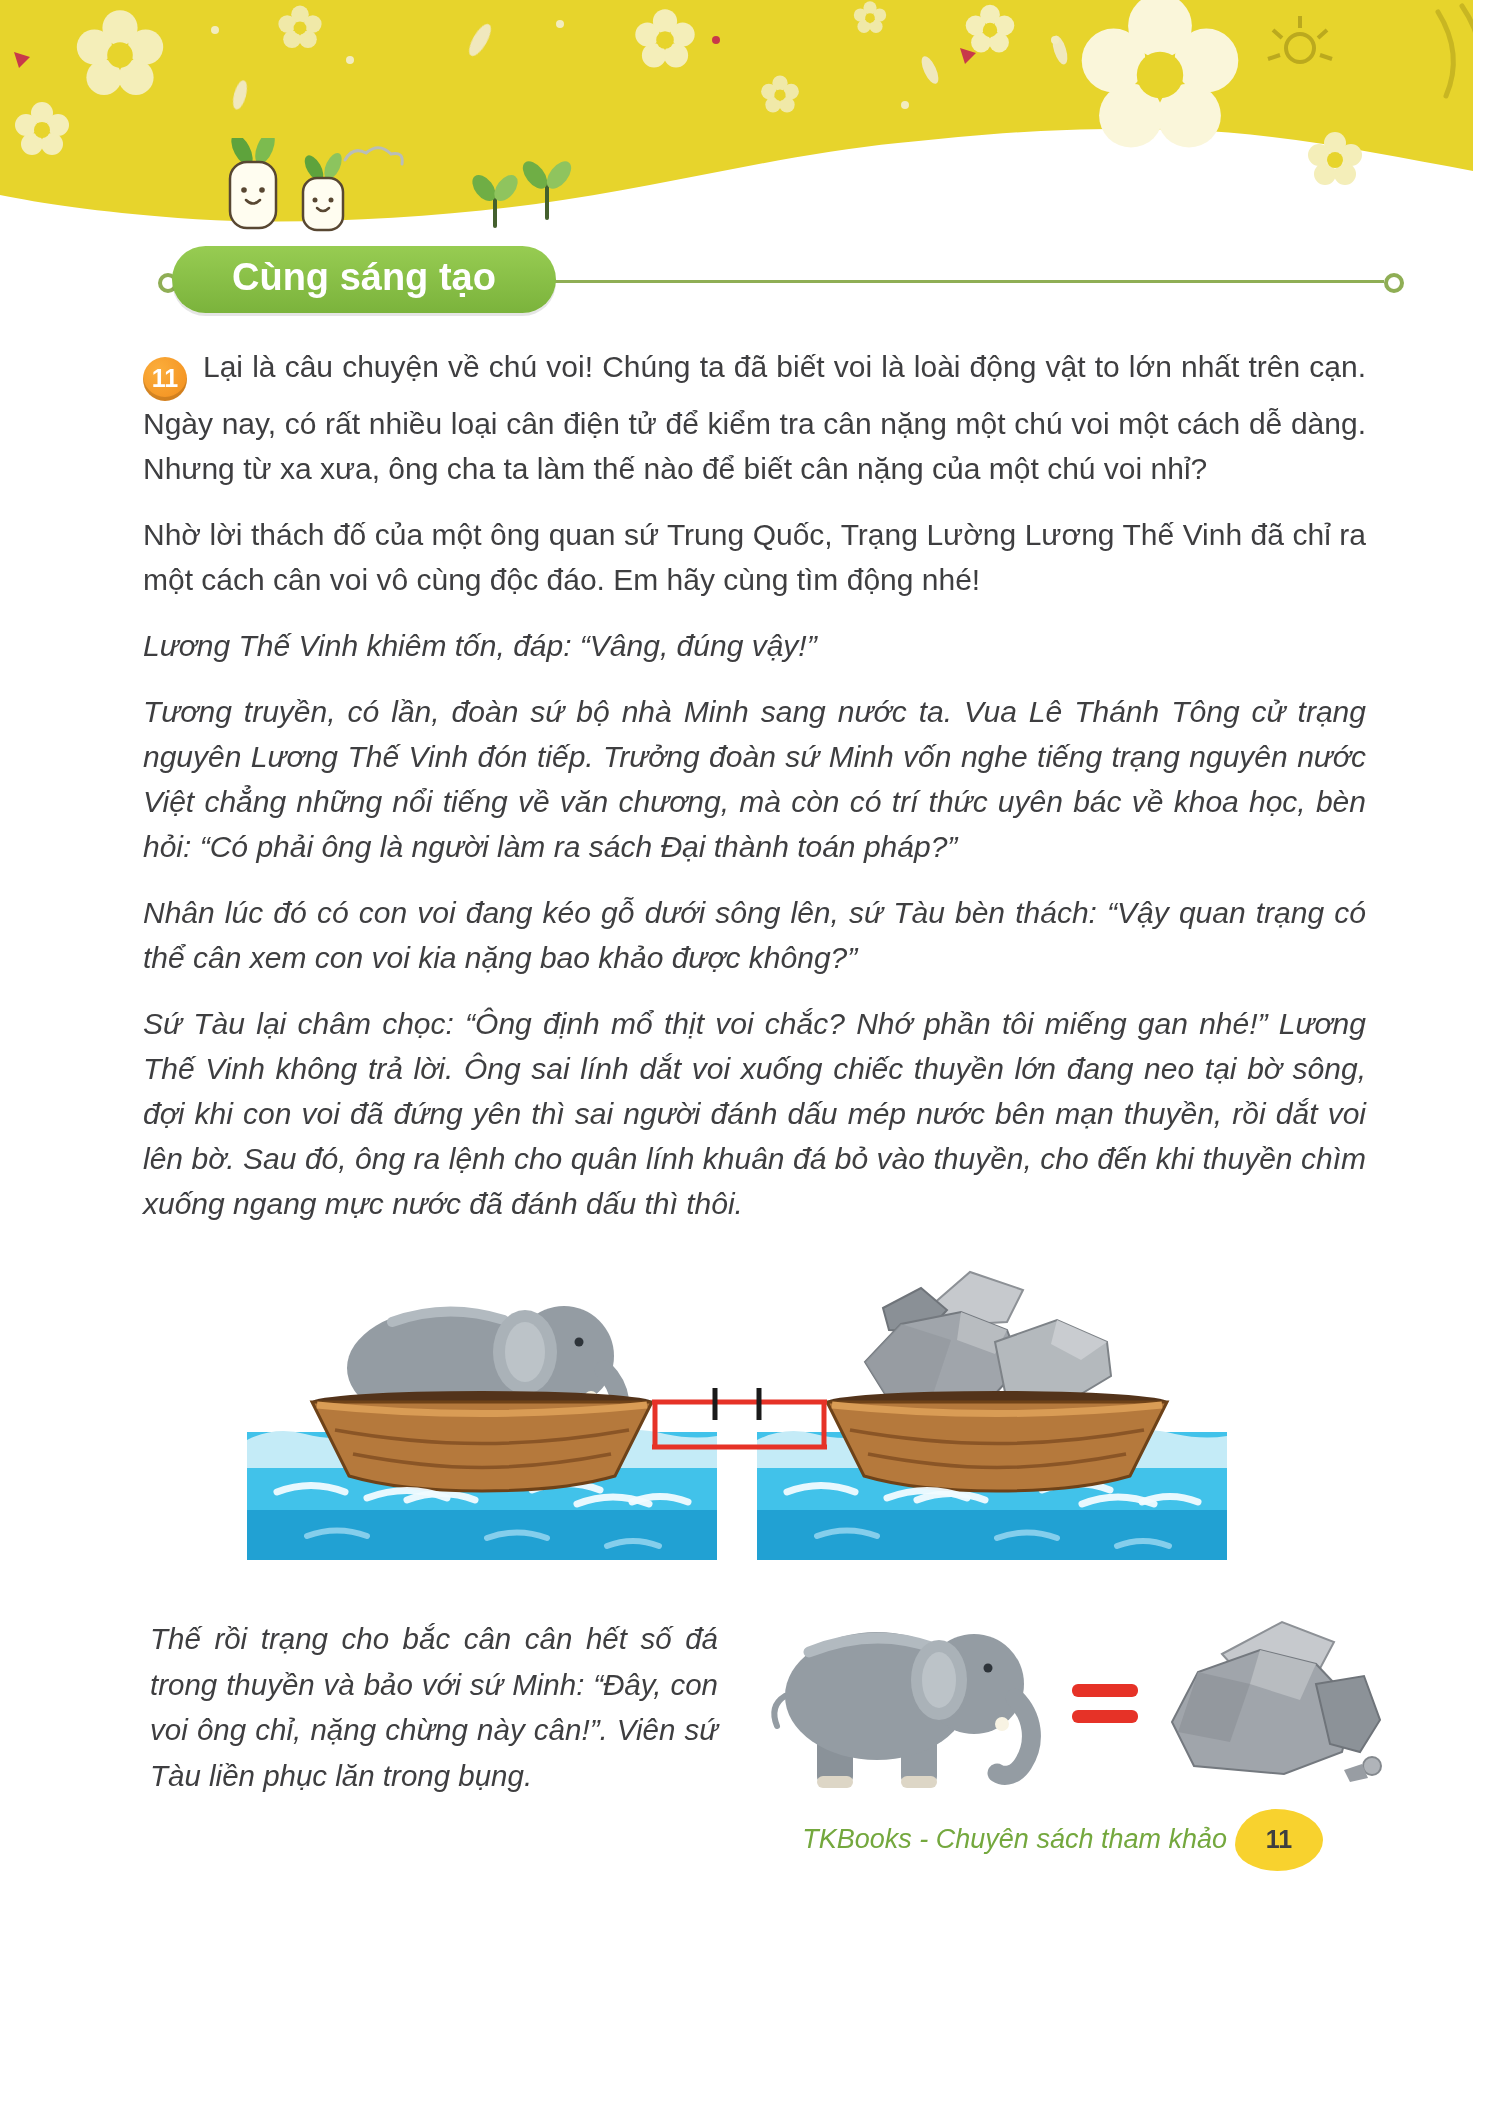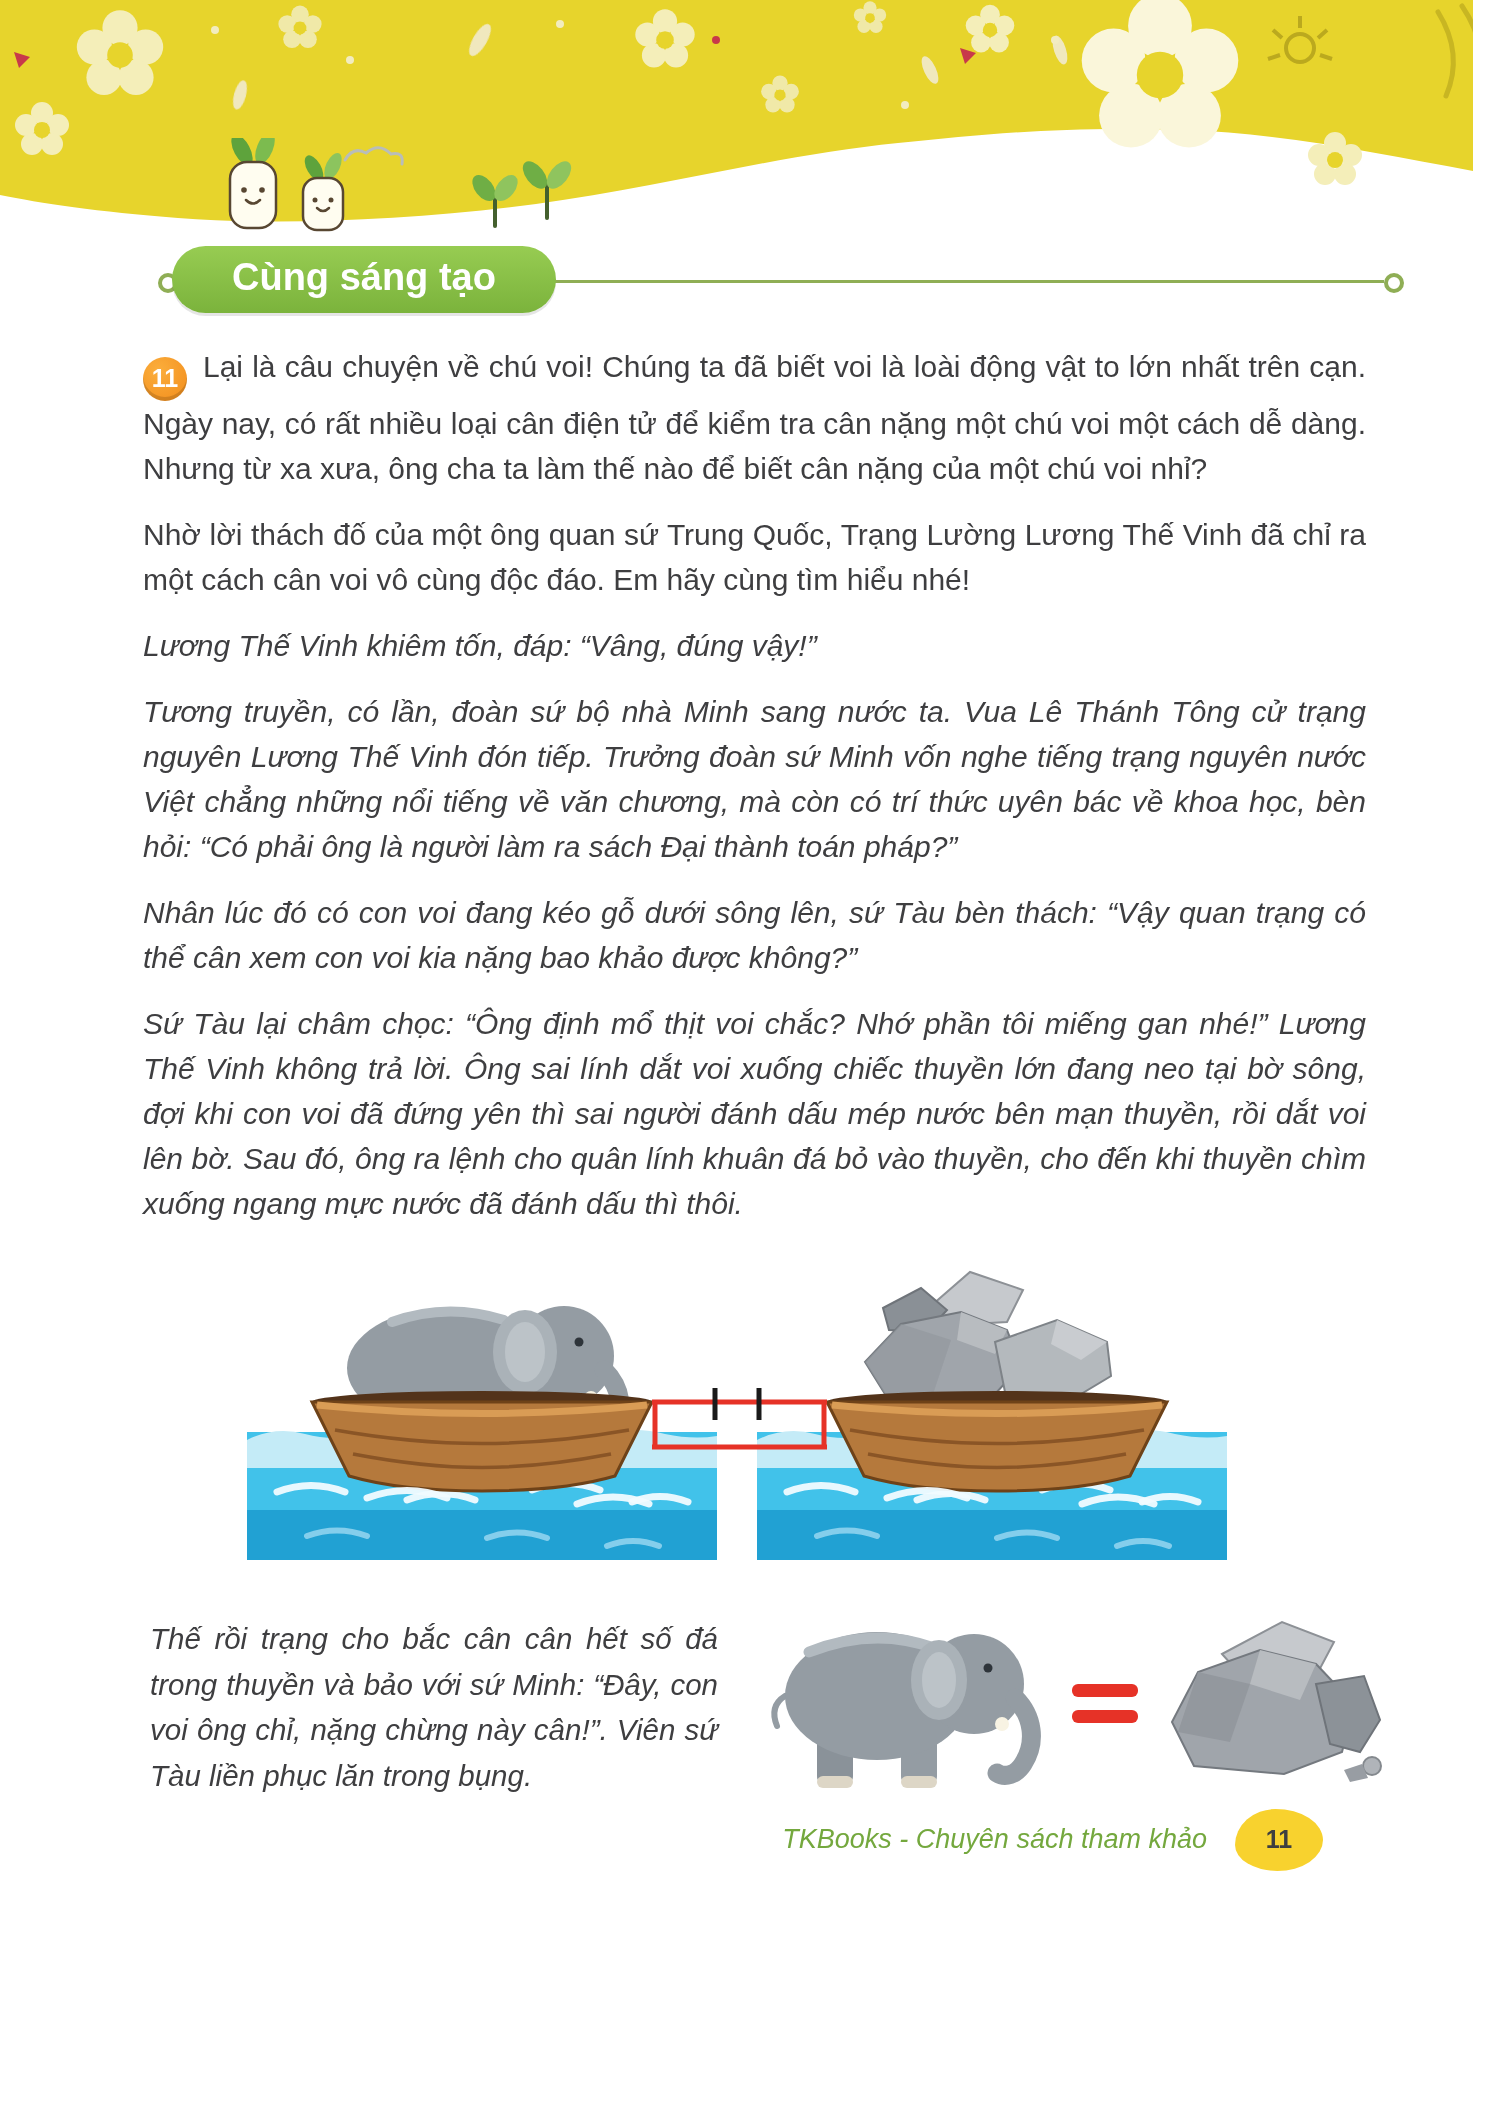--- a/index.html
+++ b/index.html
@@ -33,21 +33,21 @@
     box-shadow:inset 0 -4px 0 rgba(0,0,0,.14);font-style:normal;
   }
   
   .boats{width:980px;margin:24px auto 0;}
   .boats-svg .crest{stroke:#f1fbff;stroke-width:7;fill:none;stroke-linecap:round;opacity:.95;}
   .boats-svg .crest-dark{stroke:#8fd3ee;stroke-width:6;fill:none;stroke-linecap:round;opacity:.9;}
   .bottom-row{display:flex;align-items:center;padding:28px 40px 0 150px;}
   .conclusion{width:568px;font-size:29.5px;line-height:1.55;font-style:italic;text-align:justify;margin:16px 0 0;}
   .eq-illus{margin-left:36px;margin-top:0;}
   
-  .footer-row{display:flex;align-items:center;justify-content:flex-end;gap:28px;padding:2px 150px 0 0;}
+  .footer-row{display:flex;align-items:center;justify-content:flex-end;gap:8px;padding:2px 150px 0 0;}
   .footer-text{color:#74a83e;font-style:italic;font-size:27px;}
   .page-blob{
     width:88px;height:62px;background:#f8d22e;
     border-radius:46% 54% 52% 48% / 58% 50% 50% 42%;
     display:flex;align-items:center;justify-content:center;
     font-weight:bold;font-size:25px;color:#3e3e40;
   }
 </style>
 </head>
 <body>
@@ -140,21 +140,21 @@
     <span class="rule-circle right"></span>
     <div class="pill">
       <span>Cùng sáng tạo</span>
     </div>
   </div>
 
   <div class="content">
     <p class="para">
       <span class="badge">11</span><span>Lại là câu chuyện về chú voi! Chúng ta đã biết voi là loài động vật to lớn nhất trên cạn. Ngày nay, có rất nhiều loại cân điện tử để kiểm tra cân nặng một chú voi một cách dễ dàng. Nhưng từ xa xưa, ông cha ta làm thế nào để biết cân nặng của một chú voi nhỉ?</span>
     </p>
-    <p class="para">Nhờ lời thách đố của một ông quan sứ Trung Quốc, Trạng Lường Lương Thế Vinh đã chỉ ra một cách cân voi vô cùng độc đáo. Em hãy cùng tìm hiểu nhé!</p>
+    <p class="para">Nhờ lời thách đố của một ông quan sứ Trung Quốc, Trạng Lường Lương Thế Vinh đã chỉ ra một cách cân voi vô cùng độc đáo. Em hãy cùng tìm động nhé!</p>
     <p class="para it">Lương Thế Vinh khiêm tốn, đáp: “Vâng, đúng vậy!”</p>
     <p class="para it">Tương truyền, có lần, đoàn sứ bộ nhà Minh sang nước ta. Vua Lê Thánh Tông cử trạng nguyên Lương Thế Vinh đón tiếp. Trưởng đoàn sứ Minh vốn nghe tiếng trạng nguyên nước Việt chẳng những nổi tiếng về văn chương, mà còn có trí thức uyên bác về khoa học, bèn hỏi: “Có phải ông là người làm ra sách Đại thành toán pháp?”</p>
     <p class="para it">Nhân lúc đó có con voi đang kéo gỗ dưới sông lên, sứ Tàu bèn thách: “Vậy quan trạng có thể cân xem con voi kia nặng bao khảo được không?”</p>
     <p class="para it">Sứ Tàu lại châm chọc: “Ông định mổ thịt voi chắc? Nhớ phần tôi miếng gan nhé!” Lương Thế Vinh không trả lời. Ông sai lính dắt voi xuống chiếc thuyền lớn đang neo tại bờ sông, đợi khi con voi đã đứng yên thì sai người đánh dấu mép nước bên mạn thuyền, rồi dắt voi lên bờ. Sau đó, ông ra lệnh cho quân lính khuân đá bỏ vào thuyền, cho đến khi thuyền chìm xuống ngang mực nước đã đánh dấu thì thôi.</p>
   </div>
 
   <div class="boats">
     <svg class="boats-svg" viewBox="0 0 980 310" width="980" height="310">
       <defs>
         <g id="waterpanel">

